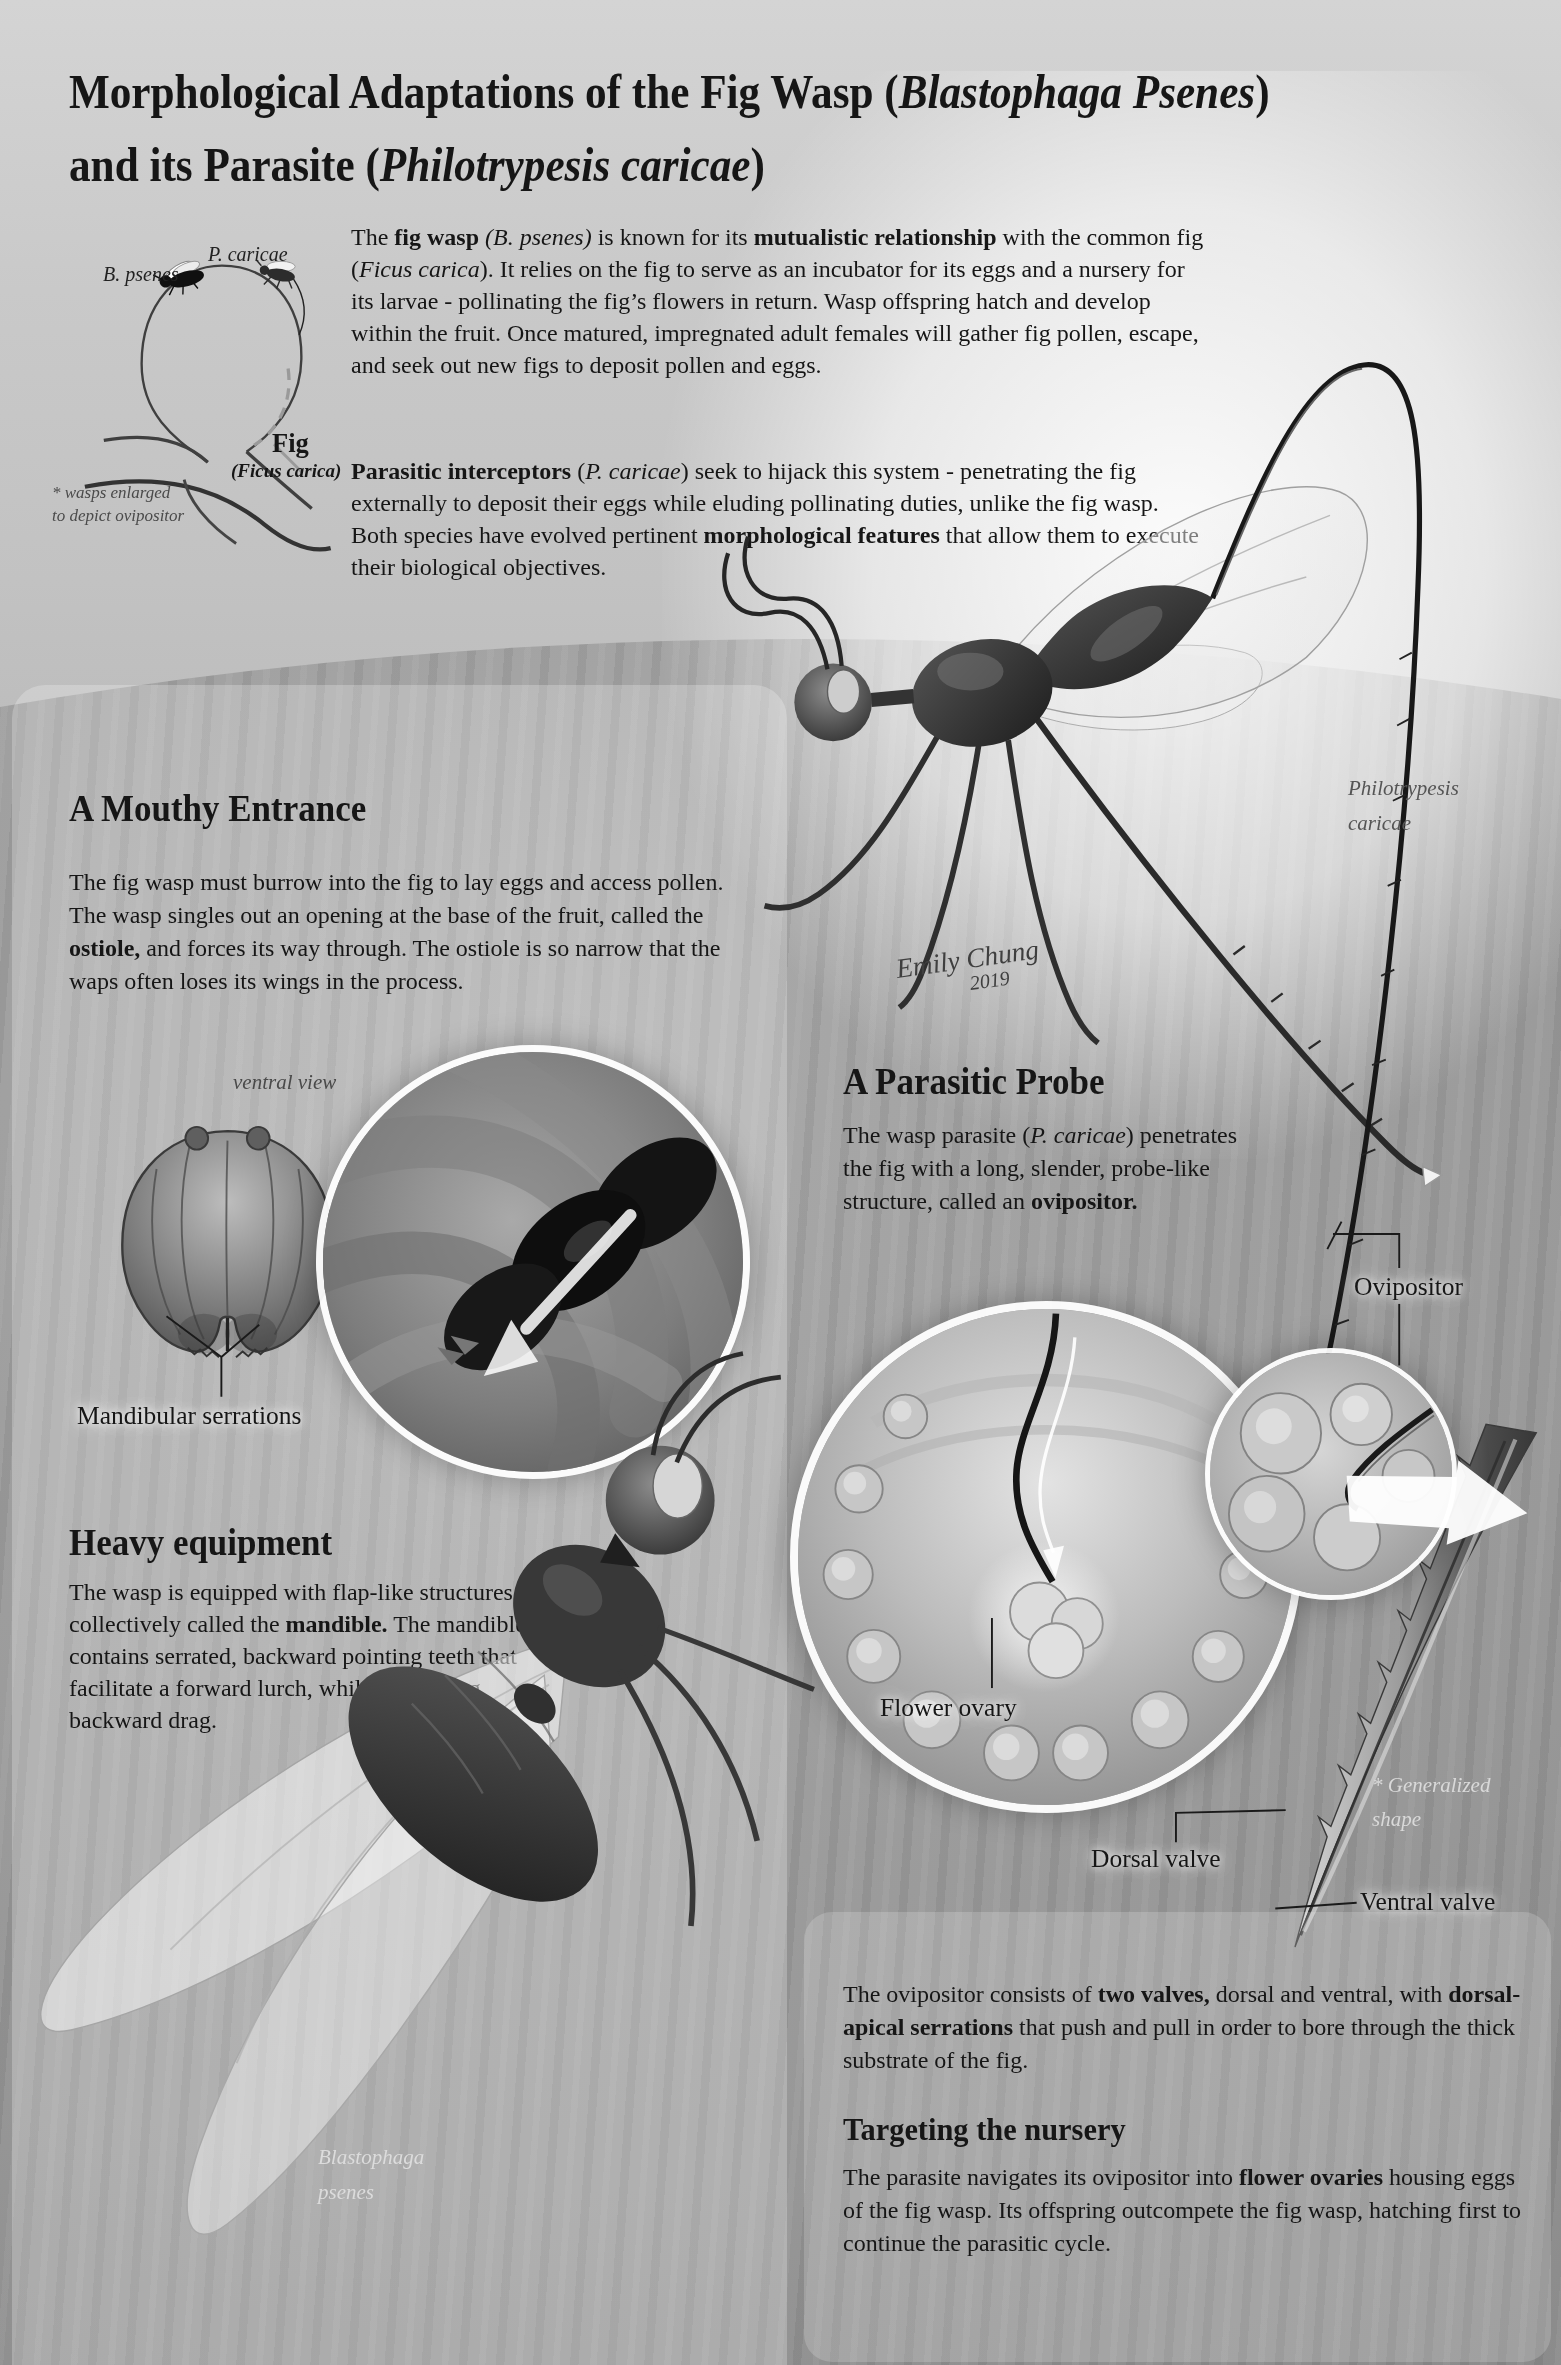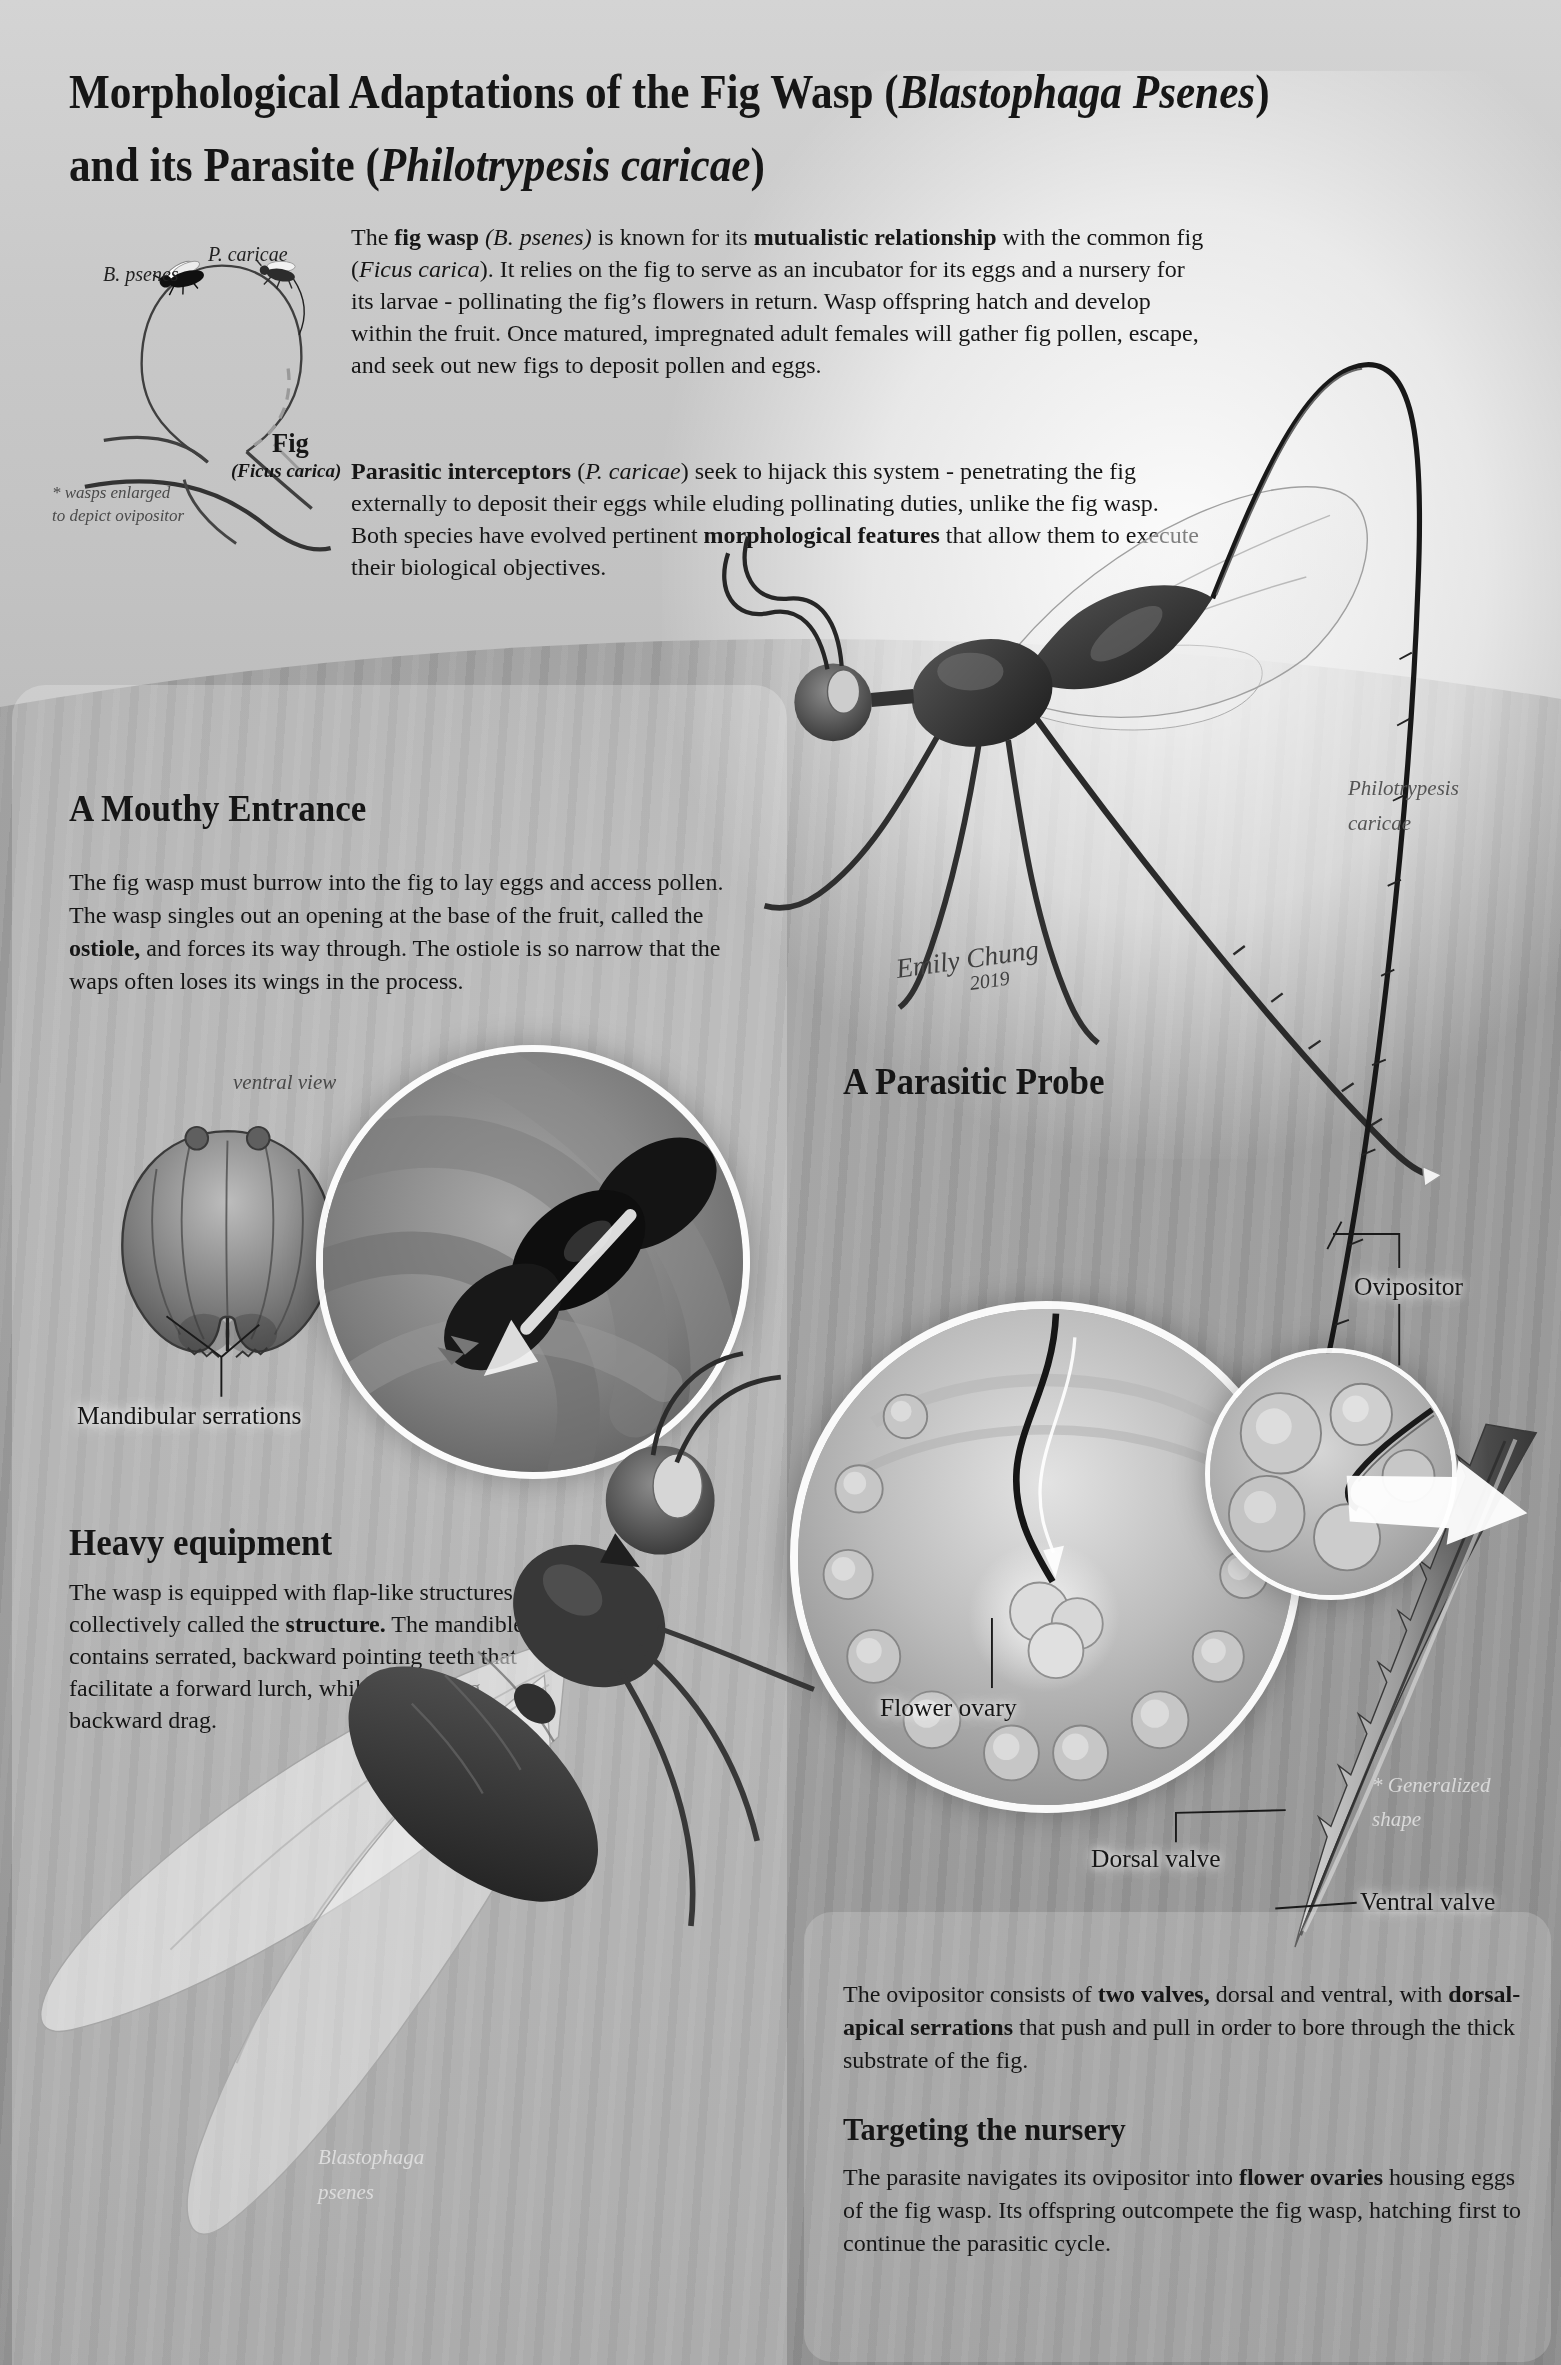--- a/index.html
+++ b/index.html
@@ -198,21 +198,21 @@
       <polygon points="300,640 270,600 330,615" fill="#777"></polygon>
       <polygon points="272,662 242,624 298,638" fill="#6e6e6e"></polygon>
       <path d="M650,345 L430,585" stroke="rgba(255,255,255,.85)" stroke-width="26" stroke-linecap="round"></path>
       <polygon points="340,685 455,655 398,566" fill="rgba(255,255,255,.85)"></polygon>
     </svg>
   </div>
 
   <div class="abs lbl" style="left:77px;top:1401px;">Mandibular serrations</div>
 
   <div class="abs h2" style="left:69px;top:1520px;">Heavy equipment</div>
-  <div class="abs" style="left:69px;top:1576px;width:466px;font-size:24px;line-height:32px;"><span>The wasp is equipped with flap-like structures, collectively called the </span><b>structure.</b><span> The mandible contains serrated, backward pointing teeth that facilitate a forward lurch, while preventing backward drag.</span></div>
+  <div class="abs" style="left:69px;top:1576px;width:466px;font-size:24px;line-height:32px;"><span>The wasp is equipped with flap-like structures, collectively called the </span><b>mandible.</b><span> The mandible contains serrated, backward pointing teeth that facilitate a forward lurch, while preventing backward drag.</span></div>
 
   <svg class="abs" style="left:0px;top:1344px;" width="833" height="1022" viewBox="0 0 1760 2160">
     <path d="M1200,620 C900,700 450,950 180,1250 C60,1390 60,1470 150,1450 C450,1380 900,1100 1180,830 Z" fill="rgba(252,252,252,.5)" stroke="#a5a5a5" stroke-width="3"></path>
     <path d="M1150,700 C880,900 560,1300 420,1700 C370,1850 400,1920 480,1860 C700,1690 1000,1250 1170,930 Z" fill="rgba(248,248,248,.42)" stroke="#a8a8a8" stroke-width="3"></path>
     <path d="M1160,720 C900,880 640,1180 500,1520 M1180,680 C920,800 620,1020 360,1280" fill="none" stroke="#b0b0b0" stroke-width="4" opacity=".7"></path>
     <ellipse cx="1000" cy="930" rx="320" ry="170" fill="url(#gBody)" transform="rotate(42 1000 930)"></ellipse>
     <path d="M870,760 C930,820 980,880 1020,950 M940,700 C1000,760 1060,830 1100,900 M1010,650 C1070,700 1130,770 1170,840" fill="none" stroke="#666" stroke-width="5" opacity=".7"></path>
     <ellipse cx="1130" cy="760" rx="50" ry="35" fill="#303030" transform="rotate(42 1130 760)"></ellipse>
     <ellipse cx="1245" cy="575" rx="170" ry="140" fill="#383838" transform="rotate(35 1245 575)"></ellipse>
     <ellipse cx="1210" cy="520" rx="70" ry="45" fill="#5d5d5d" opacity=".6" transform="rotate(35 1210 520)"></ellipse>
@@ -225,20 +225,21 @@
     <path d="M1310,690 C1420,870 1480,1050 1460,1230" fill="none" stroke="#383838" stroke-width="12"></path>
     <path d="M1390,600 C1530,650 1640,700 1720,730" fill="none" stroke="#383838" stroke-width="11"></path>
   </svg>
 
   <div class="abs ital center light" style="left:318px;top:2140px;width:137px;font-size:21px;line-height:35px;">
     <span style="display:block">Blastophaga</span>
     <span style="display:block">psenes</span>
   </div>
 
   <div class="abs h2" style="left:843px;top:1059px;">A Parasitic Probe</div>
+  <div class="abs body2" style="left:843px;top:1119px;width:400px;"><span>The wasp parasite (</span><i>P. caricae</i><span>) penetrates the fig with a long, slender, probe-like structure, called an </span><b>ovipositor.</b></div>
 
   <div class="abs lbl" style="left:1354px;top:1272px;">Ovipositor</div>
 
   <svg class="abs" style="left:1202px;top:1396px;" width="360" height="596" viewBox="0 0 760 1260">
     <path d="M600,60 L566,147 L540,127 L558,169 L524,256 L498,236 L516,278 L482,365 L456,345 L474,387 L440,474 L414,454 L432,496 L398,583 L372,563 L390,605 L356,692 L330,672 L348,714 L314,801 L288,781 L306,823 L272,910 L246,890 L264,932 C240,1010 210,1110 196,1165 C260,1000 430,560 706,78 L600,60 Z" fill="url(#gSpike)" stroke="#3a3a3a" stroke-width="3"></path>
     <path d="M640,95 C470,500 300,900 208,1140" fill="none" stroke="#2e2e2e" stroke-width="6" opacity=".85"></path>
     <path d="M662,92 C505,470 340,880 215,1132" fill="none" stroke="#ededed" stroke-width="9" opacity=".5"></path>
   </svg>
 
   <div class="abs inset ring2" style="left:790px;top:1301px;width:496px;height:496px;">

